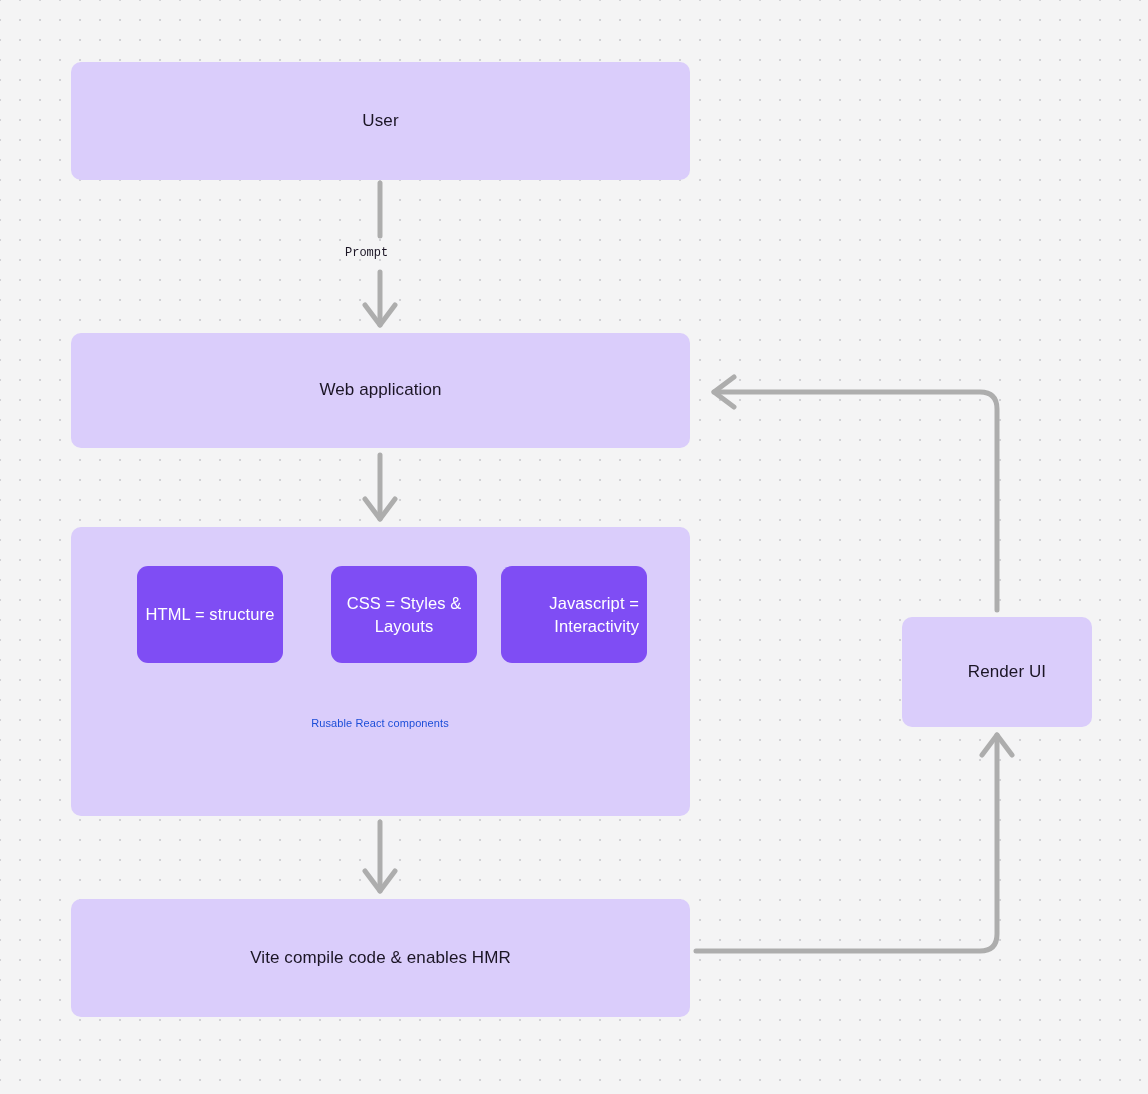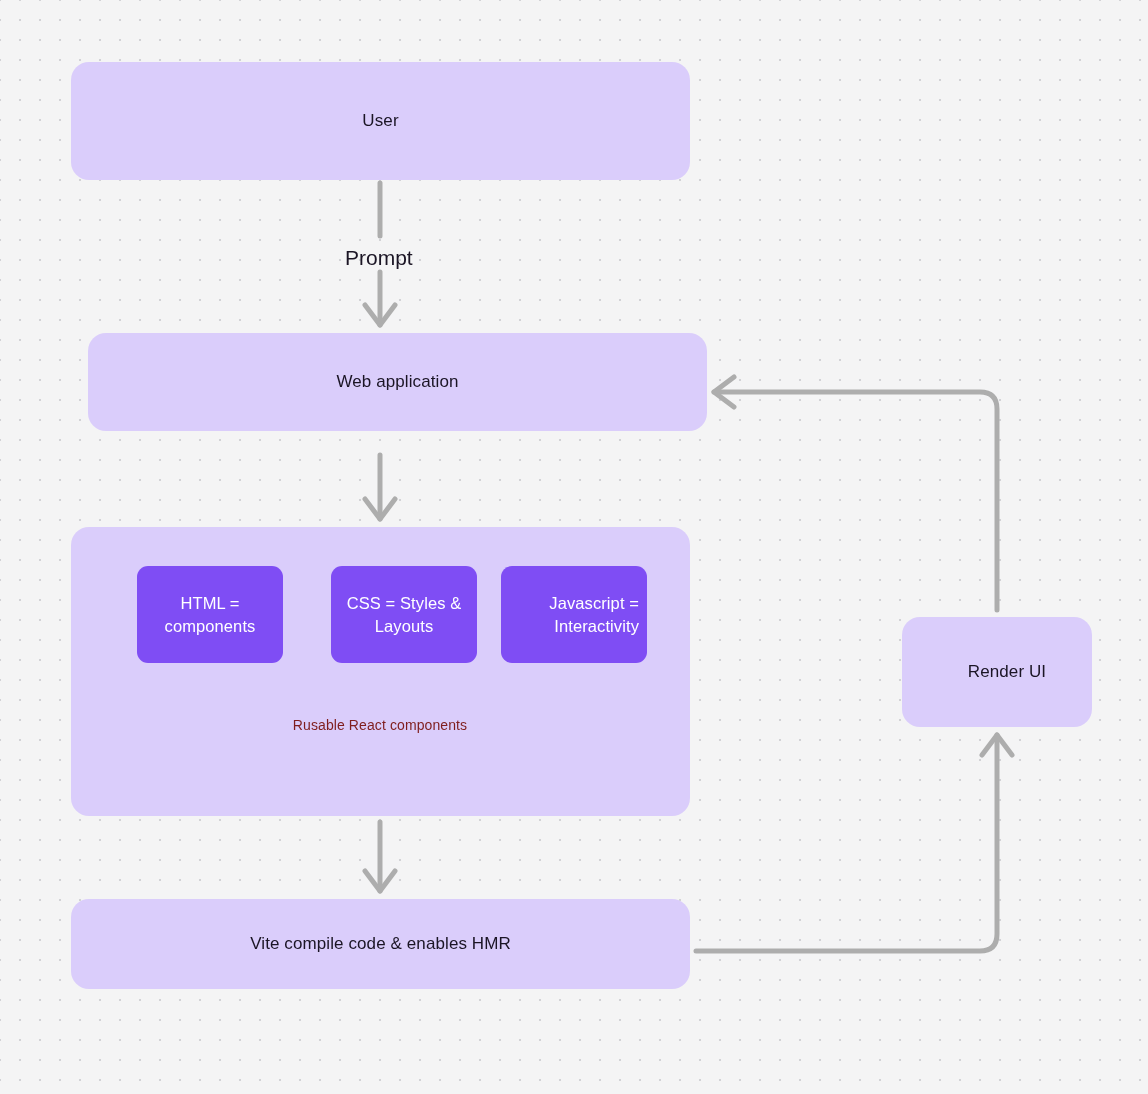--- a/index.html
+++ b/index.html
@@ -23,41 +23,41 @@
     background-position: 10px 10px;
   }
 
   
   .node {
     position: absolute;
     box-sizing: border-box;
     display: flex;
     align-items: center;
     justify-content: center;
-    border-radius: 18px;
+    border-radius: 10px;
     color: #1B1525;
     font-size: 17px;
     line-height: 1.35;
     text-align: center;
     letter-spacing: 0.1px;
   }
   .node.light {
     background: #DACDFB;
   }
   .node.deep {
     background: #7F4DF4;
     color: #FFFFFF;
     border-radius: 11px;
     font-size: 16.5px;
   }
 
   #node-user       { left: 71px;  top: 62px;  width: 619px; height: 118px; }
-  #node-webapp     { left: 88px;  top: 333px; width: 619px; height: 98px; }
+  #node-webapp     { left: 71px;  top: 333px; width: 619px; height: 115px; }
   #node-react      { left: 71px;  top: 527px; width: 619px; height: 289px; align-items: flex-start; justify-content: flex-start; }
-  #node-vite       { left: 71px;  top: 899px; width: 619px; height: 90px; }
+  #node-vite       { left: 71px;  top: 899px; width: 619px; height: 118px; }
   #node-render     { left: 902px; top: 617px; width: 190px; height: 110px; padding-left: 20px; }
 
   
   .react-inner-row {
     position: absolute;
     left: 66px;
     top: 39px;
     display: flex;
     gap: 24px;
   }
@@ -69,22 +69,22 @@
     justify-content: center;
     padding: 0 8px;
     box-sizing: border-box;
   }
   .react-caption {
     position: absolute;
     left: 0;
     top: 189px;
     width: 618px;
     text-align: center;
-    font-size: 14px;
-    color: #7f1d1d;
+    font-size: 11px;
+    color: #1d4ed8;
   }
 
   
   #edges {
     position: absolute;
     left: 0;
     top: 0;
     width: 1148px;
     height: 1094px;
     pointer-events: none;
@@ -99,24 +99,25 @@
   .edge-head {
     fill: none;
     stroke: #ADADAD;
     stroke-width: 5;
     stroke-linecap: round;
     stroke-linejoin: round;
   }
 
   .edge-label {
     position: absolute;
-    font-size: 21px;
+    font-size: 12px;
     color: #1B1525;
     background: transparent;
     white-space: nowrap;
+    font-family: Liberation Mono, monospace;
   }
   #edge-label-prompt {
     left: 345px;
     top: 246px;
   }
 </style>
 </head>
 <body>
 
 <div id="canvas">
@@ -154,21 +155,21 @@
     <span>User</span>
   </div>
 
   <div class="node light" id="node-webapp">
     <span>Web application</span>
   </div>
 
   <div class="node light" id="node-react">
     <div class="react-inner-row">
       <div class="node deep react-chip" style="position:relative;left:0;top:0;">
-        <span>HTML = components</span>
+        <span>HTML = structure</span>
       </div>
       <div class="node deep react-chip" style="position:relative;left:0;top:0;margin-left:24px;">
         <span>CSS = Styles &amp; Layouts</span>
       </div>
       <div class="node deep react-chip" style="position:relative;left:0;top:0;text-align:right;">
         <span>Javascript = Interactivity</span>
       </div>
     </div>
     <div class="react-caption">Rusable React components</div>
   </div>

